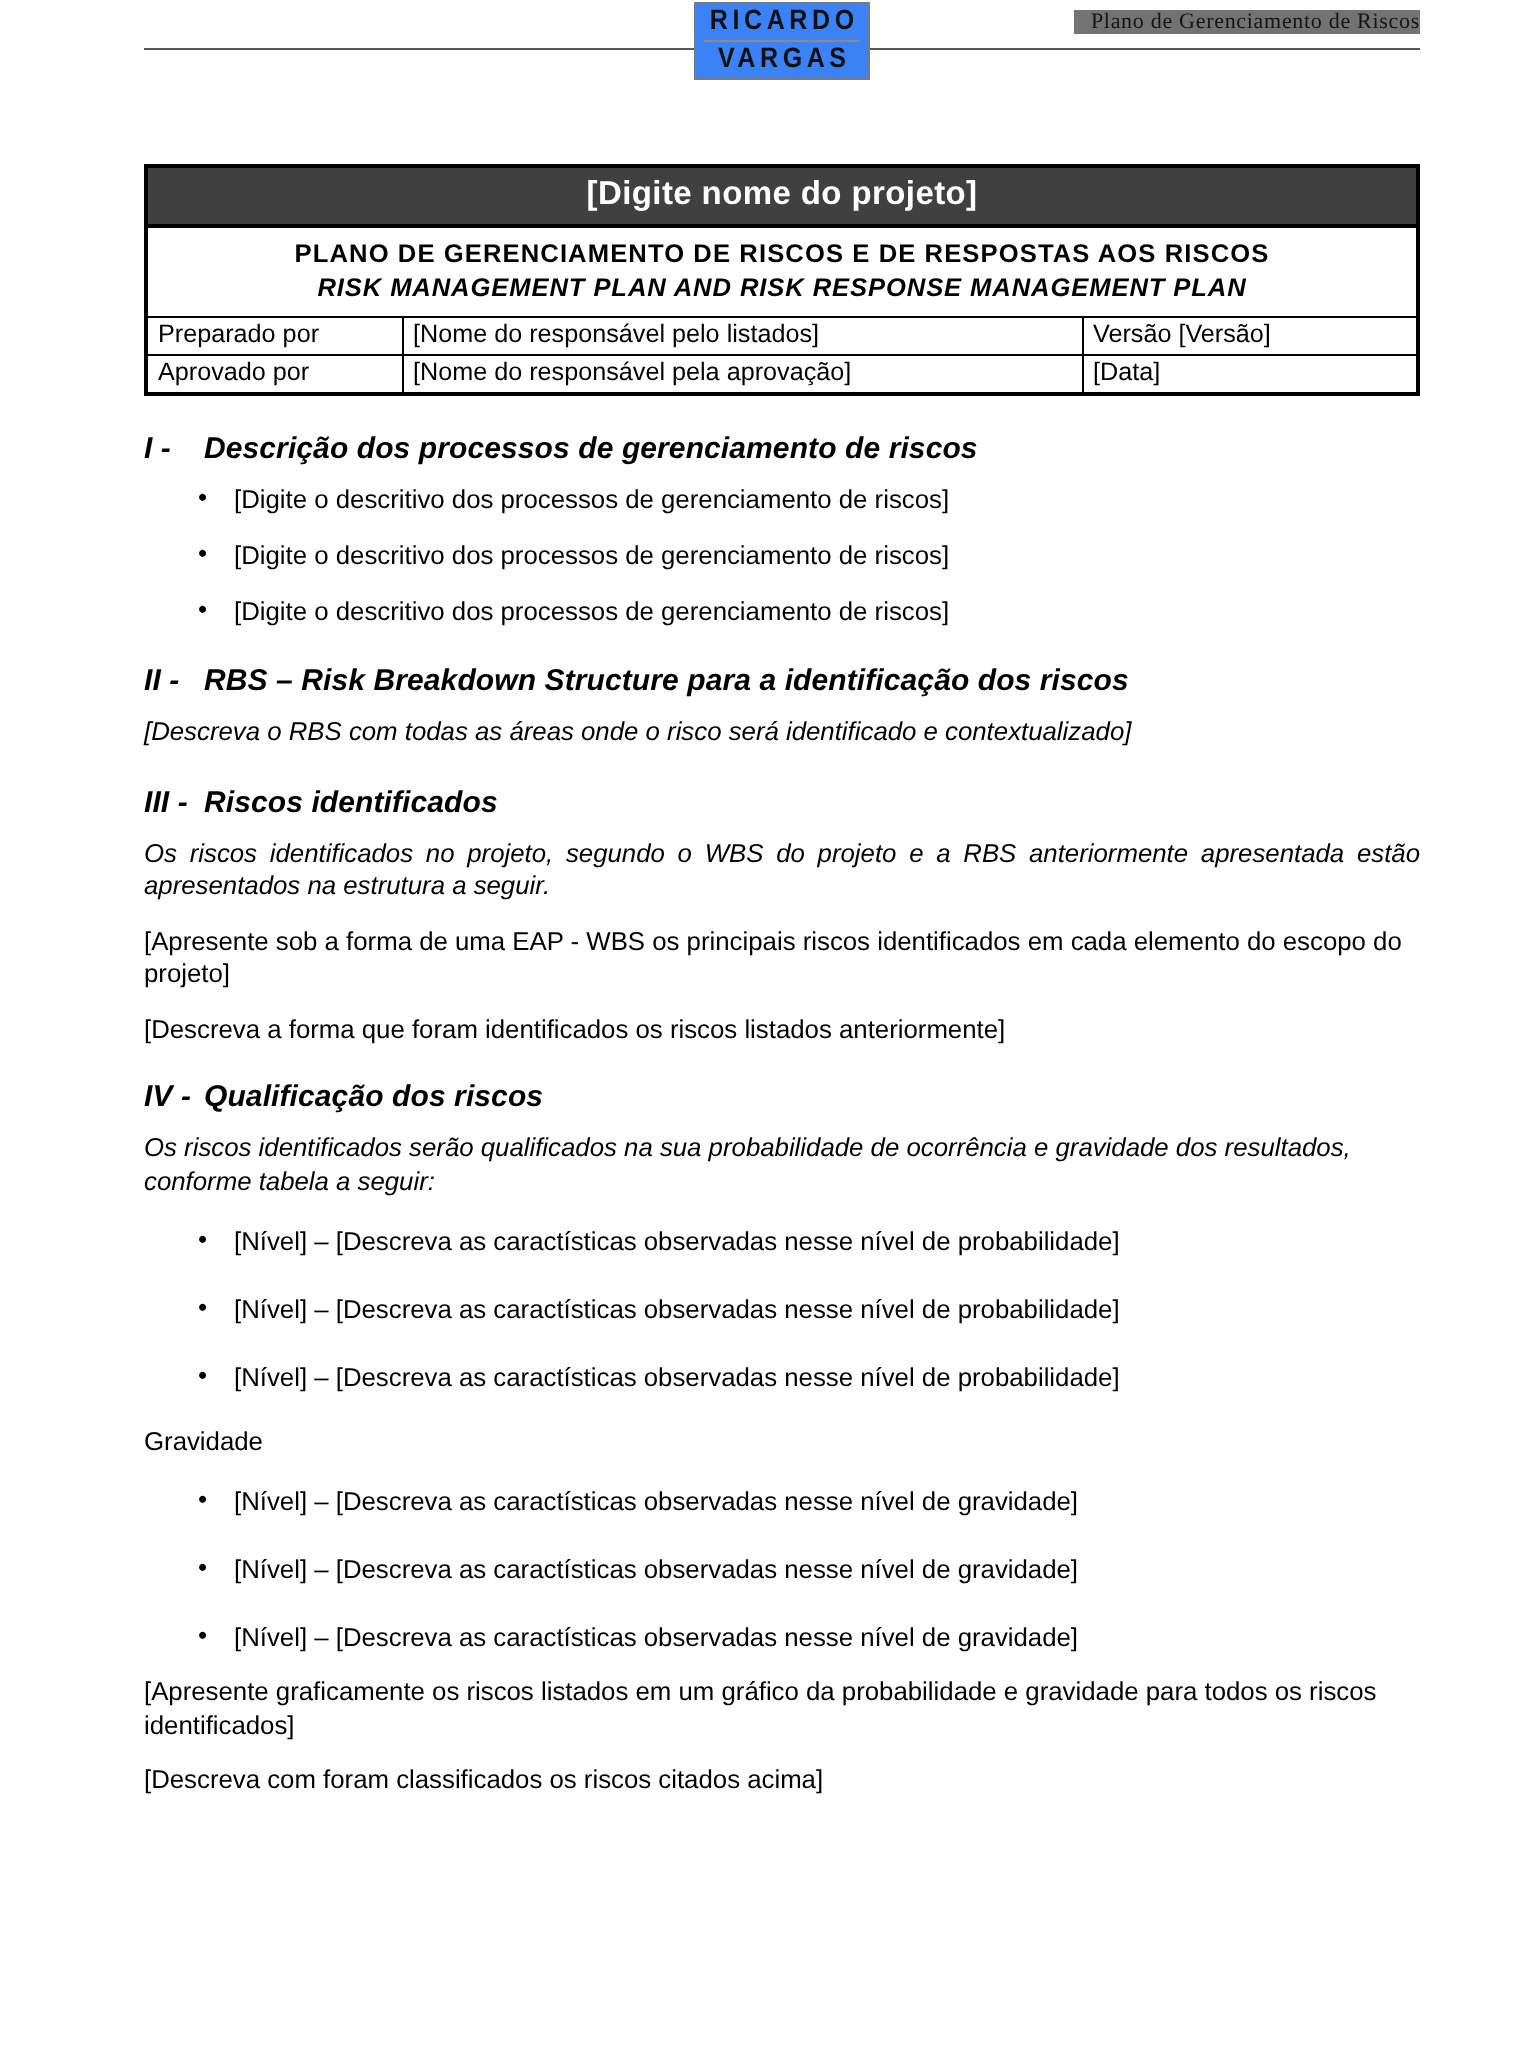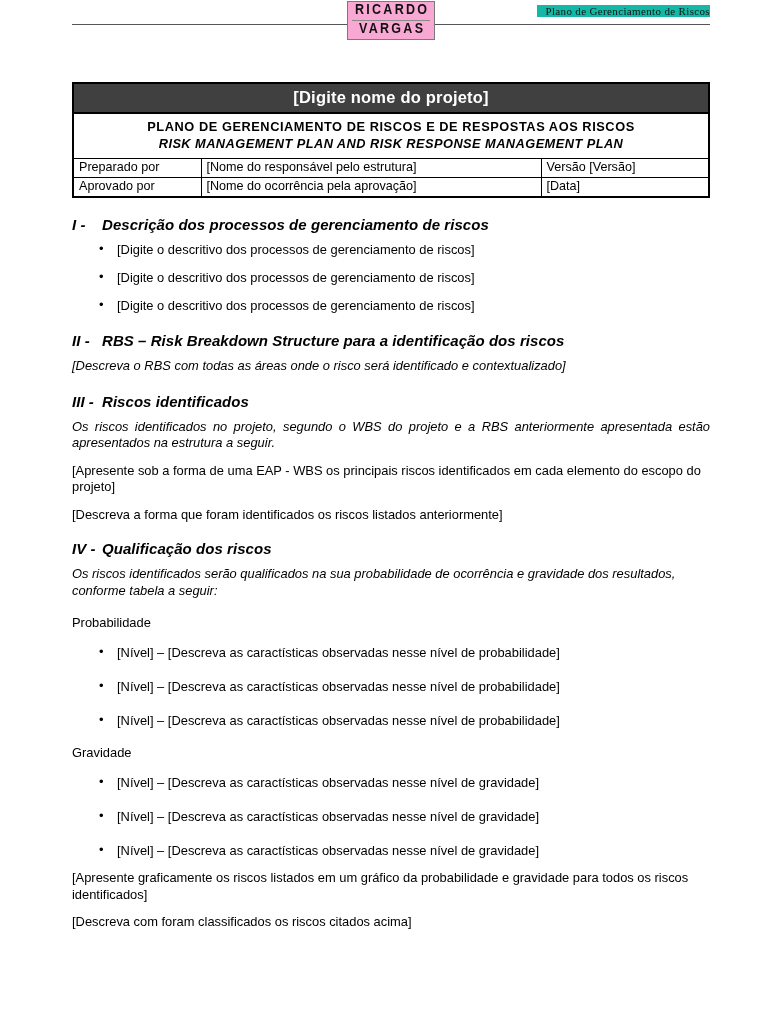--- a/index.html
+++ b/index.html
@@ -38,21 +38,21 @@
     height: 1px;
     background: #55565a;
   }
   .logo-box {
     position: absolute;
     left: 50%;
     transform: translateX(-50%);
     top: 1px;
     width: 88px;
     border: 1px solid #7a7a7a;
-    background: #f9a8d4;
+    background: #3b82f6;
     box-sizing: border-box;
     padding: 1px 0 2px 0;
     text-align: center;
     z-index: 2;
   }
   .logo-line {
     font-family: "Liberation Sans", sans-serif;
     font-weight: bold;
     font-size: 12.5px;
     line-height: 15px;
@@ -69,21 +69,21 @@
   }
   .header-caption {
     position: absolute;
     right: 0;
     top: 5px;
     font-family: "Liberation Serif", serif;
     font-size: 11px;
     letter-spacing: 0.35px;
     color: #151515;
     white-space: nowrap;
-    background: #14b8a6;
+    background: #737373;
     padding-left: 8px;
     z-index: 2;
     text-align: right;
   }
 
   
   .title-table {
     margin: 30px 58px 0 72px;
     border: 2px solid #000000;
     border-collapse: collapse;
@@ -217,26 +217,26 @@
         <td colspan="3">[Digite nome do projeto]</td>
       </tr>
       <tr class="row-plan">
         <td colspan="3">
           <div class="plan-pt">PLANO DE GERENCIAMENTO DE RISCOS E DE RESPOSTAS AOS RISCOS</div>
           <div class="plan-en">RISK MANAGEMENT PLAN AND RISK RESPONSE MANAGEMENT PLAN</div>
         </td>
       </tr>
       <tr class="meta-row">
         <td>Preparado por</td>
-        <td>[Nome do responsável pelo estrutura]</td>
+        <td>[Nome do responsável pelo listados]</td>
         <td>Versão [Versão]</td>
       </tr>
       <tr class="meta-row">
         <td>Aprovado por</td>
-        <td>[Nome do ocorrência pela aprovação]</td>
+        <td>[Nome do responsável pela aprovação]</td>
         <td>[Data]</td>
       </tr>
     </tbody>
   </table>
 
   <div class="content">
 
     <h2 class="section-heading">
       <span class="num">I -</span><span>Descrição dos processos de gerenciamento de riscos</span>
     </h2>
@@ -256,21 +256,20 @@
     </h2>
     <p class="body-text justify first">Os riscos identificados no projeto, segundo o WBS do projeto e a RBS anteriormente apresentada estão apresentados na estrutura a seguir.</p>
     <p class="body-text">[Apresente sob a forma de uma EAP - WBS os principais riscos identificados em cada elemento do escopo do projeto]</p>
     <p class="body-text">[Descreva a forma que foram identificados os riscos listados anteriormente]</p>
 
     <h2 class="section-heading tight">
       <span class="num">IV -</span><span>Qualificação dos riscos</span>
     </h2>
     <p class="body-text first">Os riscos identificados serão qualificados na sua probabilidade de ocorrência e  gravidade dos resultados, conforme tabela a seguir:</p>
 
-    <p class="plain-label">Probabilidade</p>
     <ul class="bullets level-list">
       <li>[Nível] – [Descreva as caractísticas observadas nesse nível de probabilidade]</li>
       <li>[Nível] – [Descreva as caractísticas observadas nesse nível de probabilidade]</li>
       <li>[Nível] – [Descreva as caractísticas observadas nesse nível de probabilidade]</li>
     </ul>
 
     <p class="plain-label">Gravidade</p>
     <ul class="bullets level-list">
       <li>[Nível] – [Descreva as caractísticas observadas nesse nível de gravidade]</li>
       <li>[Nível] – [Descreva as caractísticas observadas nesse nível de gravidade]</li>

